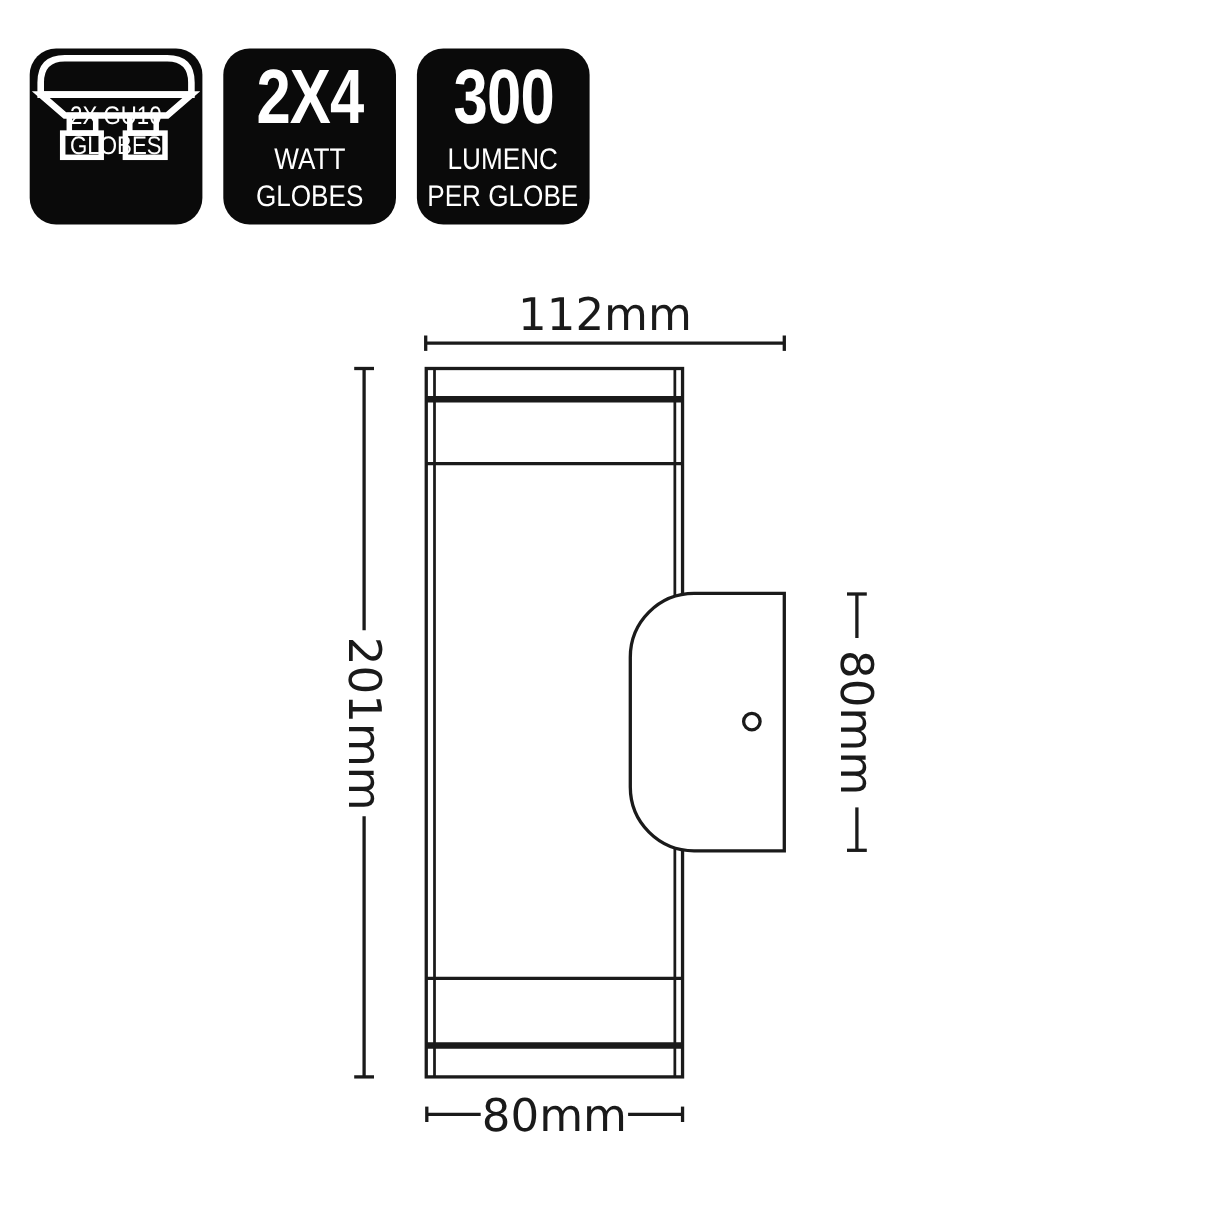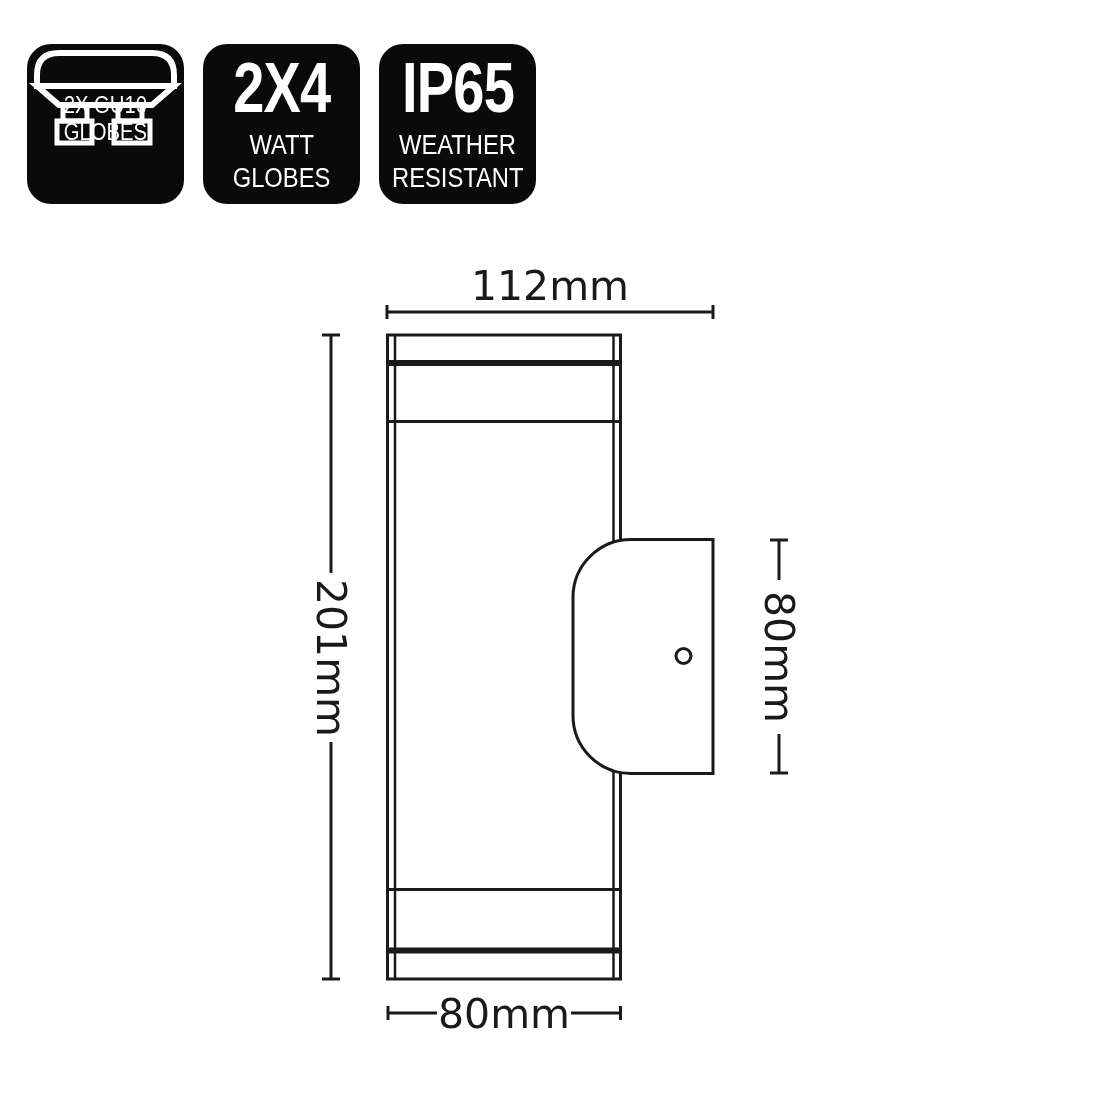--- a/index.html
+++ b/index.html
@@ -105,27 +105,27 @@
     <div class="b-small sm1">2X GU10</div>
     <div class="b-small sm1">GLOBES</div>
   </div>
 
   <div class="badge">
     <div class="b-big">2X4</div>
     <div class="b-small">WATT</div>
     <div class="b-small">GLOBES</div>
   </div>
 
+  <div class="badge">
+    <div class="b-big">300</div>
+    <div class="b-small">LUMENC</div>
+    <div class="b-small">PER GLOBE</div>
+  </div>
 
 
-  <div class="badge">
-    <div class="b-big">IP65</div>
-    <div class="b-small">WEATHER</div>
-    <div class="b-small">RESISTANT</div>
-  </div>
 
 </div>
 
 <svg class="diagram" viewBox="0 0 1100 1100">
 
   <g>
     <rect class="ln" x="387.5" y="335" width="233" height="644"></rect>
     <line class="ln-thin" x1="395" y1="335" x2="395" y2="979"></line>
     <line class="ln-thin" x1="613.5" y1="335" x2="613.5" y2="979"></line>
     <line class="ln-thick" x1="387.5" y1="363" x2="620.5" y2="363"></line>

